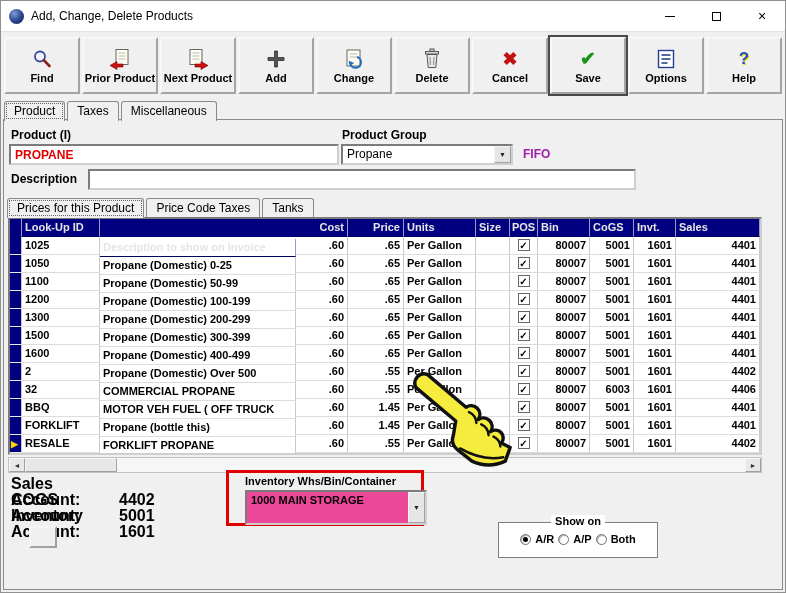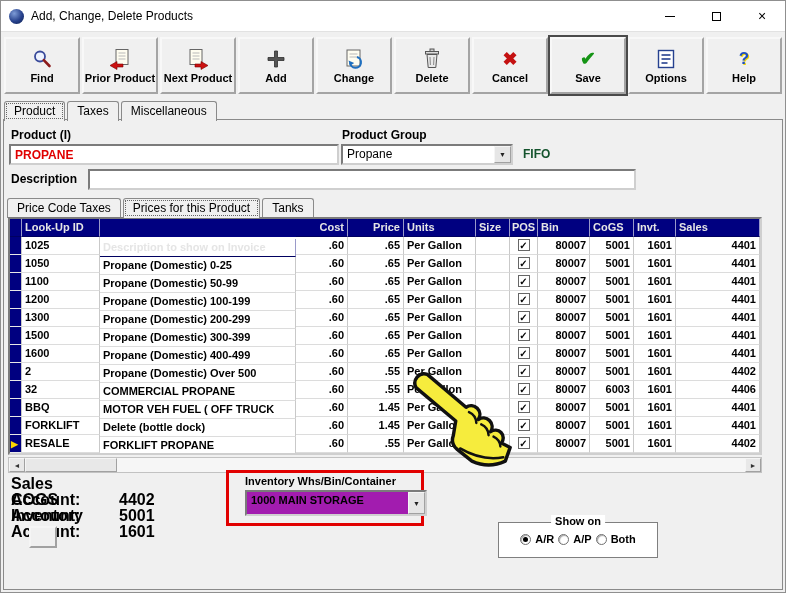--- a/index.html
+++ b/index.html
@@ -42,21 +42,21 @@
   .flabel { position: absolute; font-size: 12px; font-weight: bold; color: #000; white-space: nowrap; }
   .tinput { position: absolute; border: 2px inset #cfcfcf; background: #fff; font-family: inherit;
             font-size: 12px; padding: 1px 4px; outline: none; }
   .product-input { left: 5px; top: 24px; width: 330px; height: 21px; color: #e00000; font-weight: bold; }
   .desc-input { left: 84px; top: 49px; width: 548px; height: 21px; }
   .combo { position: absolute; display: flex; border: 2px inset #cfcfcf; background: #fff; align-items: stretch; }
   .combo-val { flex: 1; font-size: 12px; padding: 1px 4px; line-height: 15px; overflow: hidden; white-space: nowrap; }
   .combo-btn { width: 17px; background: #e6e6e6; border: 1px outset #f5f5f5; font-size: 7px;
                display: flex; align-items: center; justify-content: center; color: #222; }
   .group-combo { left: 337px; top: 24px; width: 172px; height: 21px; }
-  .fifo { position: absolute; left: 519px; top: 27px; color: #14532d; font-weight: bold; font-size: 12px; }
+  .fifo { position: absolute; left: 519px; top: 27px; color: #a21caf; font-weight: bold; font-size: 12px; }
   .subtabstrip { position: absolute; left: 3px; top: 76px; height: 21px; display: flex; align-items: flex-end; }
 
   
   .grid { position: absolute; left: 4px; top: 97px; width: 754px; height: 238px;
           border: 2px inset #cfcfcf; background: #fff; overflow: hidden; }
   .trow { display: flex; height: 18px; }
   .thead { background: #000080; color: #e5e5e5; }
   .tc { flex: 0 0 auto; height: 18px; line-height: 17px; font-size: 11px; font-weight: bold; padding: 0 3px;
         overflow: hidden; white-space: nowrap; border-right: 1px solid #c9c9c9; border-bottom: 1px solid #dcdcdc; }
   .thead .tc { border-right: 1px solid #9a9ac9; border-bottom: 1px solid #000060; }
@@ -80,21 +80,21 @@
   .sb-track { flex: 1; position: relative; background: #f6f6f6; }
   .sb-thumb { position: absolute; left: 0; top: 0; width: 92px; height: 14px; background: #e8e8e8; border: 1px outset #f5f5f5; }
 
   
   .accounts { position: absolute; left: 7px; top: 356px; font-size: 16px; font-weight: bold; }
   .acct { height: 16px; line-height: 16px; }
   .alabel { display: inline-block; width: 108px; }
   .red-box { position: absolute; left: 222px; top: 350px; width: 198px; height: 56px;
              border: 3px solid #e10000; padding: 2px 16px; }
   .whs-label { font-size: 11px; font-weight: bold; white-space: nowrap; margin-bottom: 3px; }
-  .whs-combo { position: relative; width: 182px; height: 26px; display: flex; border: 2px inset #cfcfcf; background: #a21caf; }
+  .whs-combo { position: relative; width: 182px; height: 35px; display: flex; border: 2px inset #cfcfcf; background: #ec4899; }
   .whs-combo .combo-val { font-weight: bold; font-size: 11px; line-height: 15px; }
   .groupbox { position: absolute; left: 494px; top: 402px; width: 160px; height: 36px;
               background: #fff; border: 1px solid #7f7f7f; }
   .legend { position: absolute; top: -8px; left: 50%; transform: translateX(-50%); background: #fff;
             padding: 0 4px; font-size: 11px; font-weight: bold; white-space: nowrap; }
   .radios { display: flex; justify-content: center; gap: 4px; margin-top: 10px; font-size: 11px; font-weight: bold; }
   .radio-item { display: flex; align-items: center; gap: 4px; }
   .radio { width: 11px; height: 11px; border-radius: 50%; background: #fff; border: 1px solid #707070;
            box-shadow: inset 1px 1px 1px rgba(0,0,0,0.35); position: relative; flex: 0 0 auto; }
   .radio.on::after { content: ""; position: absolute; left: 2px; top: 2px; width: 5px; height: 5px;
@@ -230,22 +230,22 @@
     <div class="combo group-combo">
       <span class="combo-val">Propane</span>
       <span class="combo-btn">▼</span>
     </div>
     <span class="fifo">FIFO</span>
 
     <span class="flabel" style="left:7px; top:52px;">Description</span>
     <input class="tinput desc-input" value="" style="">
 
     <div class="subtabstrip">
+      <div class="tab active">Prices for this Product</div>
       <div class="tab">Price Code Taxes</div>
-      <div class="tab active">Prices for this Product</div>
       <div class="tab">Tanks</div>
     </div>
 
     <div class="grid">
       <div class="trow thead">
           <div class="tc c-marker"></div>
           <div class="tc c-id">Look-Up ID</div>
           <div class="tc c-desc">Description to show on Invoice</div>
           <div class="tc c-cost">Cost</div>
           <div class="tc c-price">Price</div>
@@ -380,21 +380,21 @@
             <div class="tc c-size"></div>
             <div class="tc c-pos"><span class="chk on">✓</span></div>
             <div class="tc c-bin">80007</div>
             <div class="tc c-cogs">6003</div>
             <div class="tc c-invt">1601</div>
             <div class="tc c-sales">4406</div>
           </div>
           <div class="trow">
             <div class="tc c-marker"></div>
             <div class="tc c-id">BBQ</div>
-            <div class="tc c-desc">Delete (bottle dock)</div>
+            <div class="tc c-desc">Propane (bottle this)</div>
             <div class="tc c-cost">.60</div>
             <div class="tc c-price">1.45</div>
             <div class="tc c-units">Per Gallon</div>
             <div class="tc c-size"></div>
             <div class="tc c-pos"><span class="chk on">✓</span></div>
             <div class="tc c-bin">80007</div>
             <div class="tc c-cogs">5001</div>
             <div class="tc c-invt">1601</div>
             <div class="tc c-sales">4401</div>
           </div>

